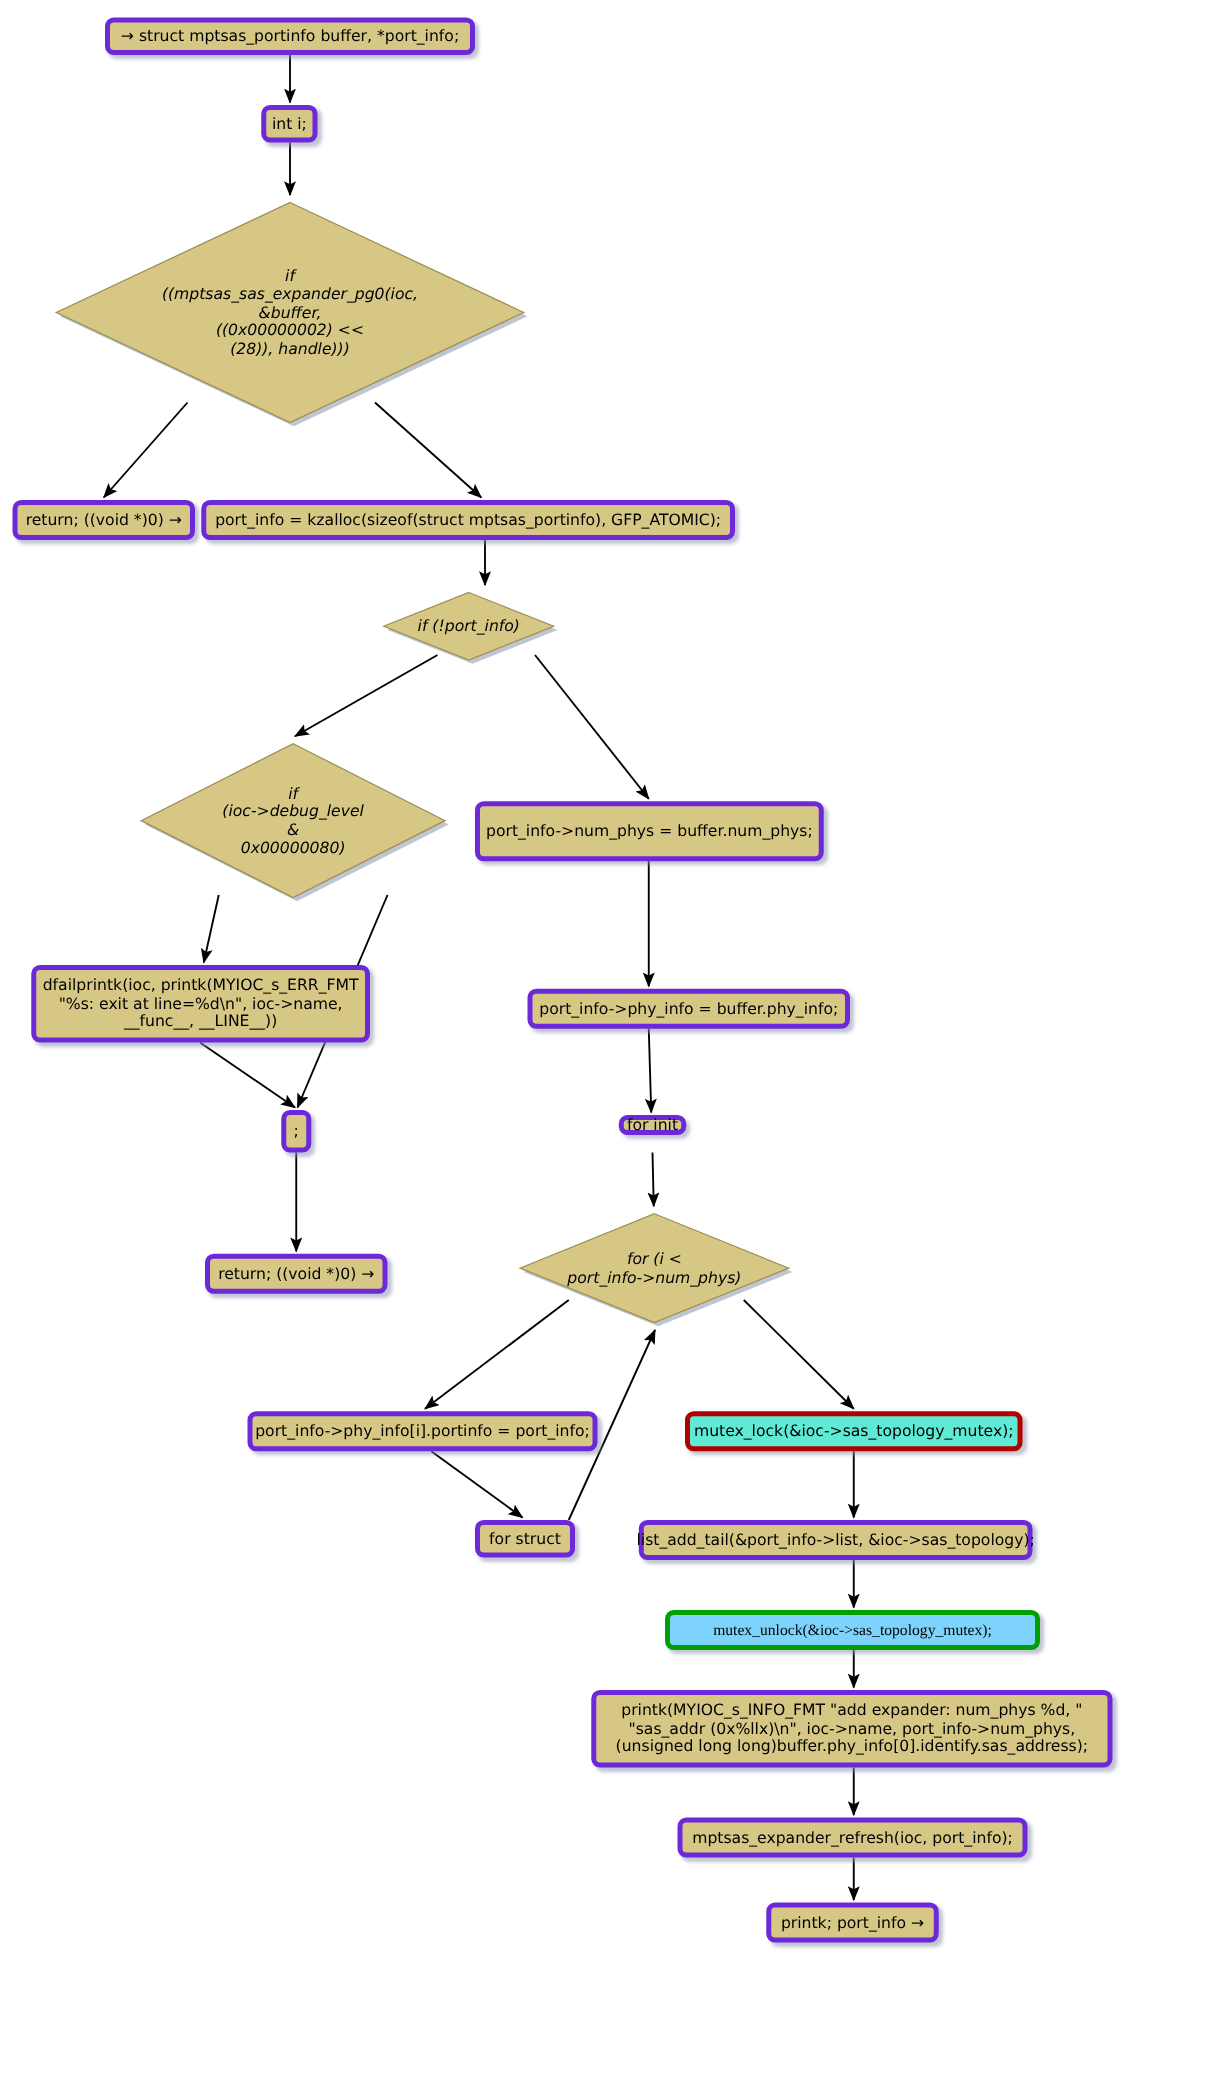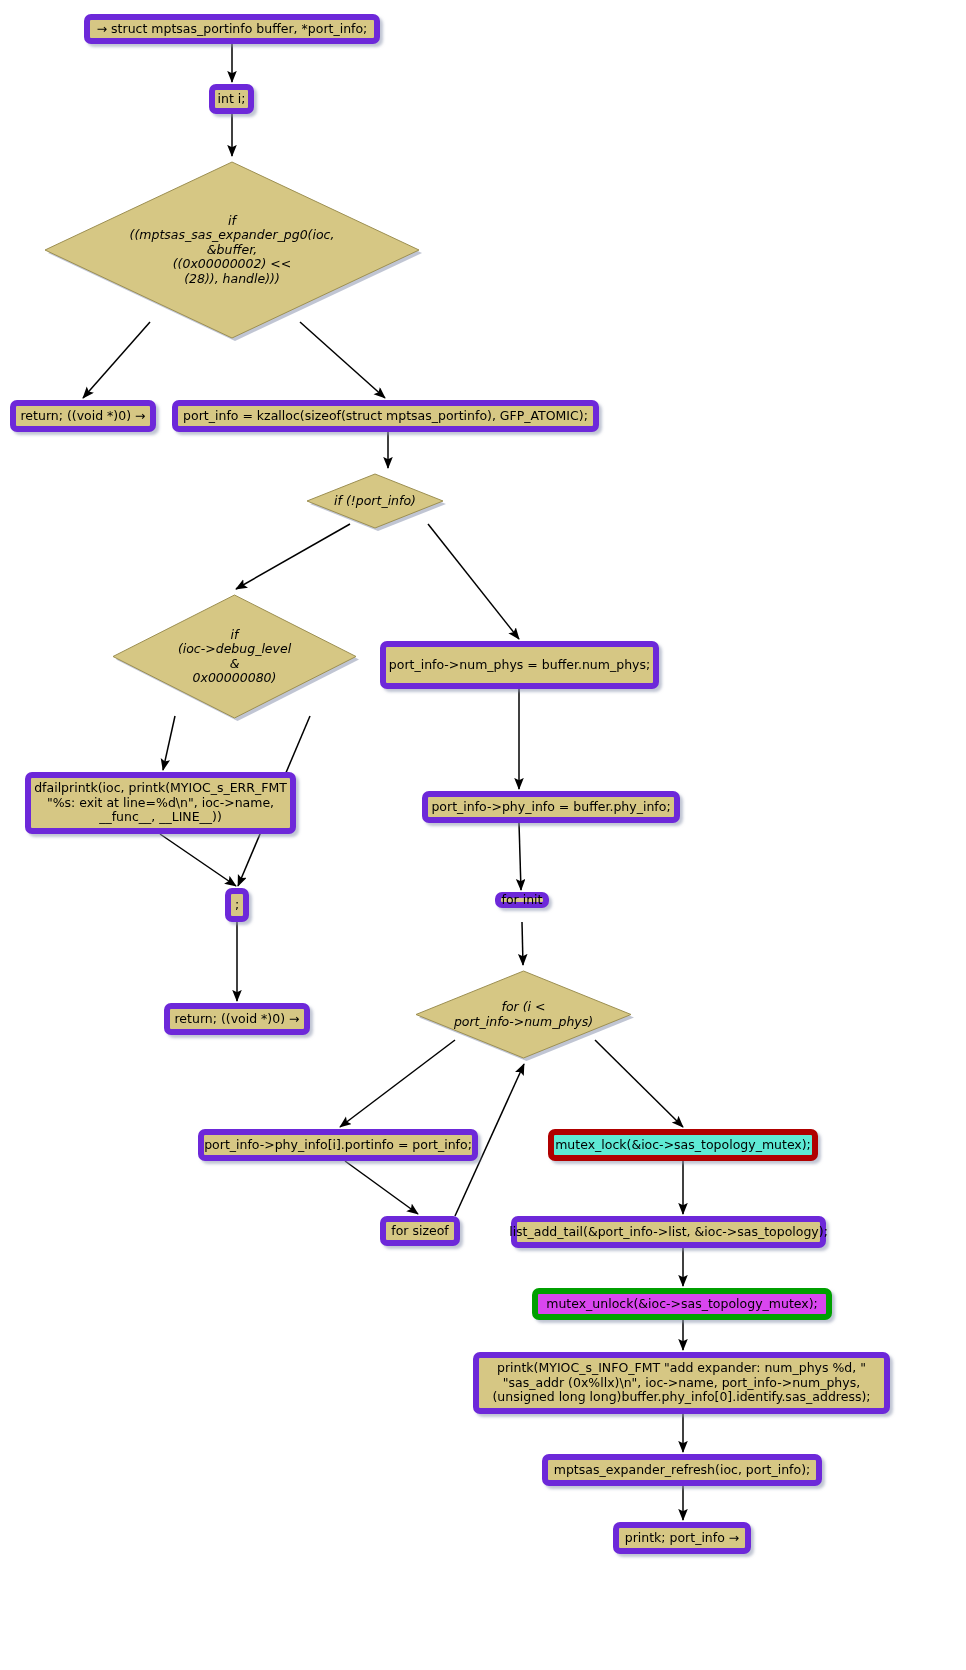--- a/index.html
+++ b/index.html
@@ -29,33 +29,34 @@
     display: flex;
     align-items: center;
     justify-content: center;
     text-align: center;
     white-space: pre;
     line-height: 1.16;
     color: #000000;
   }
   .node.box {
     background: #D6C784;
-    border: 6px solid #6d28d9;
+    border: 4px solid #6d28d9;
     border-radius: 7px;
     box-shadow: 3px 3px 3px rgba(140,150,175,0.55);
     font-size: 12.5px;
     padding: 2px 4px;
   }
   .node.box.red {
     background: #5eead4;
     border-color: #B00000;
   }
   .node.box.green {
-    background: #d946ef;
+    background: #7dd3fc;
     border-color: #00A000;
+    font-family: Liberation Serif, serif;
   }
   .node.diamond {
     background: transparent;
     border: none;
     box-shadow: none;
     font-size: 12.5px;
     font-style: italic;
   }
   .dia-shape {
     position: absolute;
@@ -116,21 +117,21 @@
       <div class="node box" style="left: 209px; top: 84px; width: 45px; height: 30px;"><span>int i;</span></div>
       <div class="node diamond" style="left: 42px; top: 158px; width: 380px; height: 184px;"><svg class="dia-shape" viewBox="0 0 380 184" preserveAspectRatio="none">
           <path d="M193,7 L380,95 L193,183 L6,95 Z" fill="rgba(140,150,175,0.55)"></path>
           <path d="M190,4 L377,92 L190,180 L3,92 Z" fill="#D6C784" stroke="#9C8F52" stroke-width="1"></path>
         </svg><div class="dia-label">if
 ((mptsas_sas_expander_pg0(ioc,
 &amp;buffer,
 ((0x00000002) &lt;&lt;
 (28)), handle)))</div></div>
       <div class="node box" style="left: 10px; top: 400px; width: 146px; height: 32px;"><span>return; ((void *)0) →</span></div>
-      <div class="node box" style="left: 172px; top: 400px; width: 427px; height: 32px;"><span>port_info = kzalloc(sizeof(struct mptsas_portinfo), GFP_ATOMIC);</span></div>
+      <div class="node box" style="left: 161px; top: 400px; width: 427px; height: 32px;"><span>port_info = kzalloc(sizeof(struct mptsas_portinfo), GFP_ATOMIC);</span></div>
       <div class="node diamond" style="left: 304px; top: 470px; width: 142px; height: 62px;"><svg class="dia-shape" viewBox="0 0 142 62" preserveAspectRatio="none">
           <path d="M74,7 L142,34 L74,61 L6,34 Z" fill="rgba(140,150,175,0.55)"></path>
           <path d="M71,4 L139,31 L71,58 L3,31 Z" fill="#D6C784" stroke="#9C8F52" stroke-width="1"></path>
         </svg><div class="dia-label">if (!port_info)</div></div>
       <div class="node diamond" style="left: 110px; top: 591px; width: 249px; height: 131px;"><svg class="dia-shape" viewBox="0 0 249 131" preserveAspectRatio="none">
           <path d="M127.5,7 L249,68.5 L127.5,130 L6,68.5 Z" fill="rgba(140,150,175,0.55)"></path>
           <path d="M124.5,4 L246,65.5 L124.5,127 L3,65.5 Z" fill="#D6C784" stroke="#9C8F52" stroke-width="1"></path>
         </svg><div class="dia-label">if
 (ioc-&gt;debug_level
 &amp;
@@ -143,21 +144,21 @@
       <div class="node box" style="left: 225px; top: 888px; width: 24px; height: 34px;"><span>;</span></div>
       <div class="node box" style="left: 495px; top: 892px; width: 54px; height: 16px;"><span>for init</span></div>
       <div class="node box" style="left: 164px; top: 1003px; width: 146px; height: 32px;"><span>return; ((void *)0) →</span></div>
       <div class="node diamond" style="left: 413px; top: 967px; width: 221px; height: 95px;"><svg class="dia-shape" viewBox="0 0 221 95" preserveAspectRatio="none">
           <path d="M113.5,7 L221,50.5 L113.5,94 L6,50.5 Z" fill="rgba(140,150,175,0.55)"></path>
           <path d="M110.5,4 L218,47.5 L110.5,91 L3,47.5 Z" fill="#D6C784" stroke="#9C8F52" stroke-width="1"></path>
         </svg><div class="dia-label">for (i &lt;
 port_info-&gt;num_phys)</div></div>
       <div class="node box" style="left: 198px; top: 1129px; width: 280px; height: 32px;"><span>port_info-&gt;phy_info[i].portinfo = port_info;</span></div>
       <div class="node box red" style="left: 548px; top: 1129px; width: 270px; height: 32px;"><span>mutex_lock(&amp;ioc-&gt;sas_topology_mutex);</span></div>
-      <div class="node box" style="left: 380px; top: 1216px; width: 80px; height: 30px;"><span>for sizeof</span></div>
+      <div class="node box" style="left: 380px; top: 1216px; width: 80px; height: 30px;"><span>for struct</span></div>
       <div class="node box" style="left: 511px; top: 1216px; width: 315px; height: 32px;"><span>list_add_tail(&amp;port_info-&gt;list, &amp;ioc-&gt;sas_topology);</span></div>
       <div class="node box green" style="left: 532px; top: 1288px; width: 300px; height: 32px;"><span>mutex_unlock(&amp;ioc-&gt;sas_topology_mutex);</span></div>
       <div class="node box" style="left: 473px; top: 1352px; width: 417px; height: 62px;"><span>printk(MYIOC_s_INFO_FMT "add expander: num_phys %d, "
 "sas_addr (0x%llx)\n", ioc-&gt;name, port_info-&gt;num_phys,
 (unsigned long long)buffer.phy_info[0].identify.sas_address);</span></div>
       <div class="node box" style="left: 542px; top: 1454px; width: 280px; height: 32px;"><span>mptsas_expander_refresh(ioc, port_info);</span></div>
       <div class="node box" style="left: 613px; top: 1522px; width: 138px; height: 32px;"><span>printk; port_info →</span></div>
     </div>
 </div>
 

